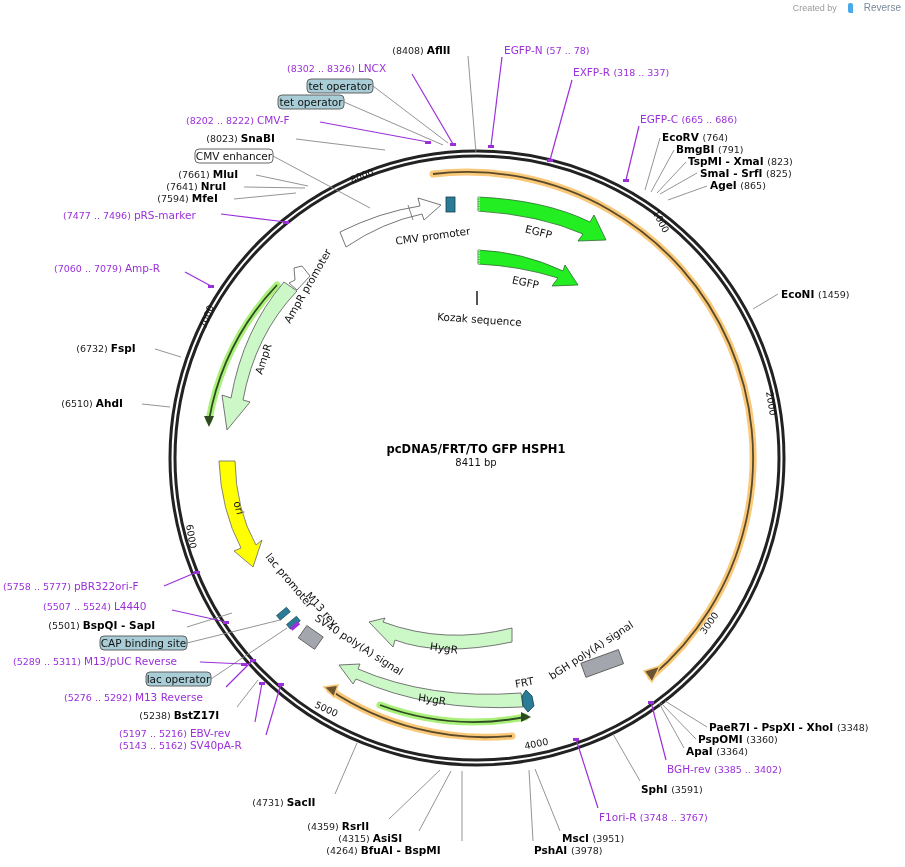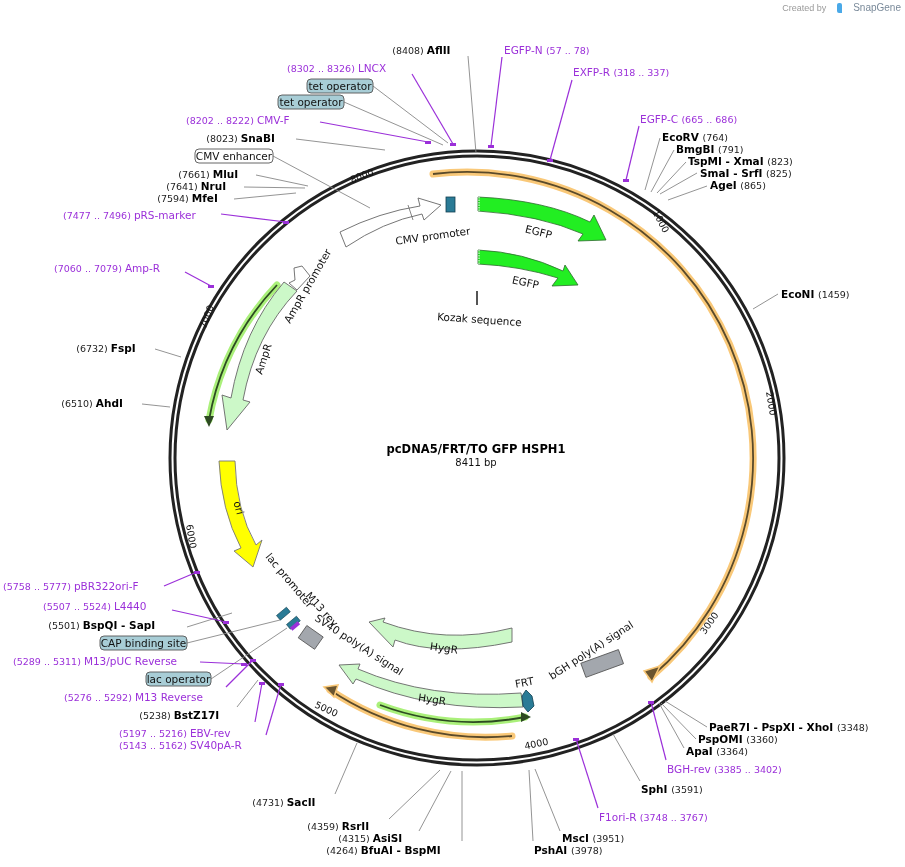--- a/index.html
+++ b/index.html
@@ -14,21 +14,21 @@
   .primerpos{font-size:9.5px;fill:#9b30d9;}
   .feat{font-size:10.5px;fill:#111;}
   .tick{font-size:9.5px;fill:#111;}
 </style>
 </head>
 <body>
 
 <div class="credit">
   <span>Created by</span>
   <span class="logo"></span>
-  <span class="brand">SnapGene</span>
+  <span class="brand">Reverse</span>
 </div>
 
 <svg id="map" width="905" height="867" viewBox="0 0 905 867">
   <defs>
     <filter id="glowO" x="-10%" y="-10%" width="120%" height="120%">
         <feGaussianBlur stdDeviation="0.6"></feGaussianBlur>
       </filter>
   </defs>
 
   <g>

